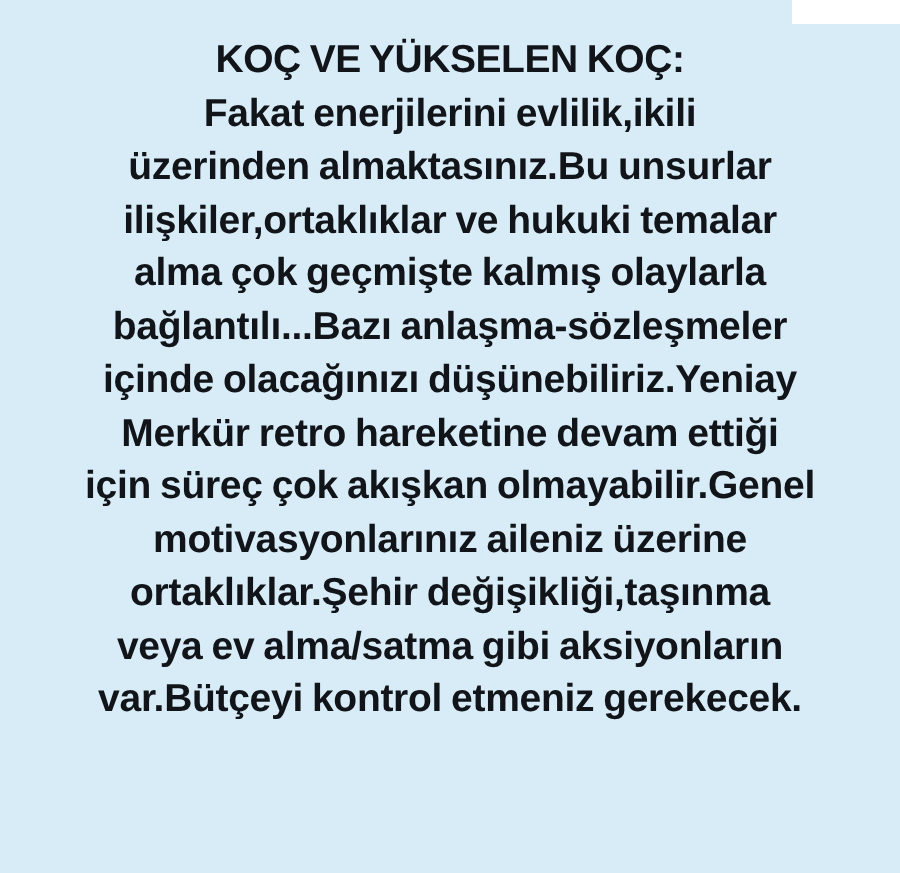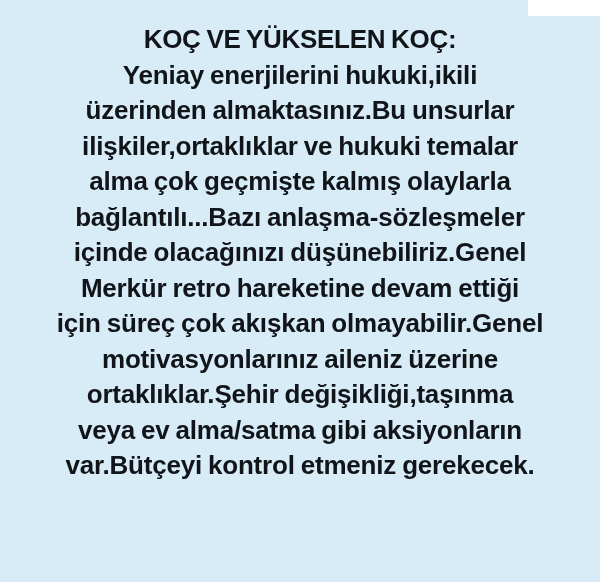--- a/index.html
+++ b/index.html
@@ -52,26 +52,26 @@
 </style>
 </head>
 <body>
 
 <div class="page">
 
   <div class="corner-patch"></div>
 
   <div class="text-block">
     <span class="line line-title">KOÇ VE YÜKSELEN KOÇ:</span>
-    <span class="line">Yeniay enerjilerini hukuki,ikili</span>
+    <span class="line">Fakat enerjilerini evlilik,ikili</span>
     <span class="line">üzerinden almaktasınız.Bu unsurlar</span>
     <span class="line">ilişkiler,ortaklıklar ve hukuki temalar</span>
     <span class="line">alma çok geçmişte kalmış olaylarla</span>
     <span class="line">bağlantılı...Bazı anlaşma-sözleşmeler</span>
-    <span class="line">içinde olacağınızı düşünebiliriz.Genel</span>
+    <span class="line">içinde olacağınızı düşünebiliriz.Yeniay</span>
     <span class="line">Merkür retro hareketine devam ettiği</span>
     <span class="line">için süreç çok akışkan olmayabilir.Genel</span>
     <span class="line">motivasyonlarınız aileniz üzerine</span>
     <span class="line">ortaklıklar.Şehir değişikliği,taşınma</span>
     <span class="line">veya ev alma/satma gibi aksiyonların</span>
     <span class="line">var.Bütçeyi kontrol etmeniz gerekecek.</span>
   </div>
 
 </div>
 

